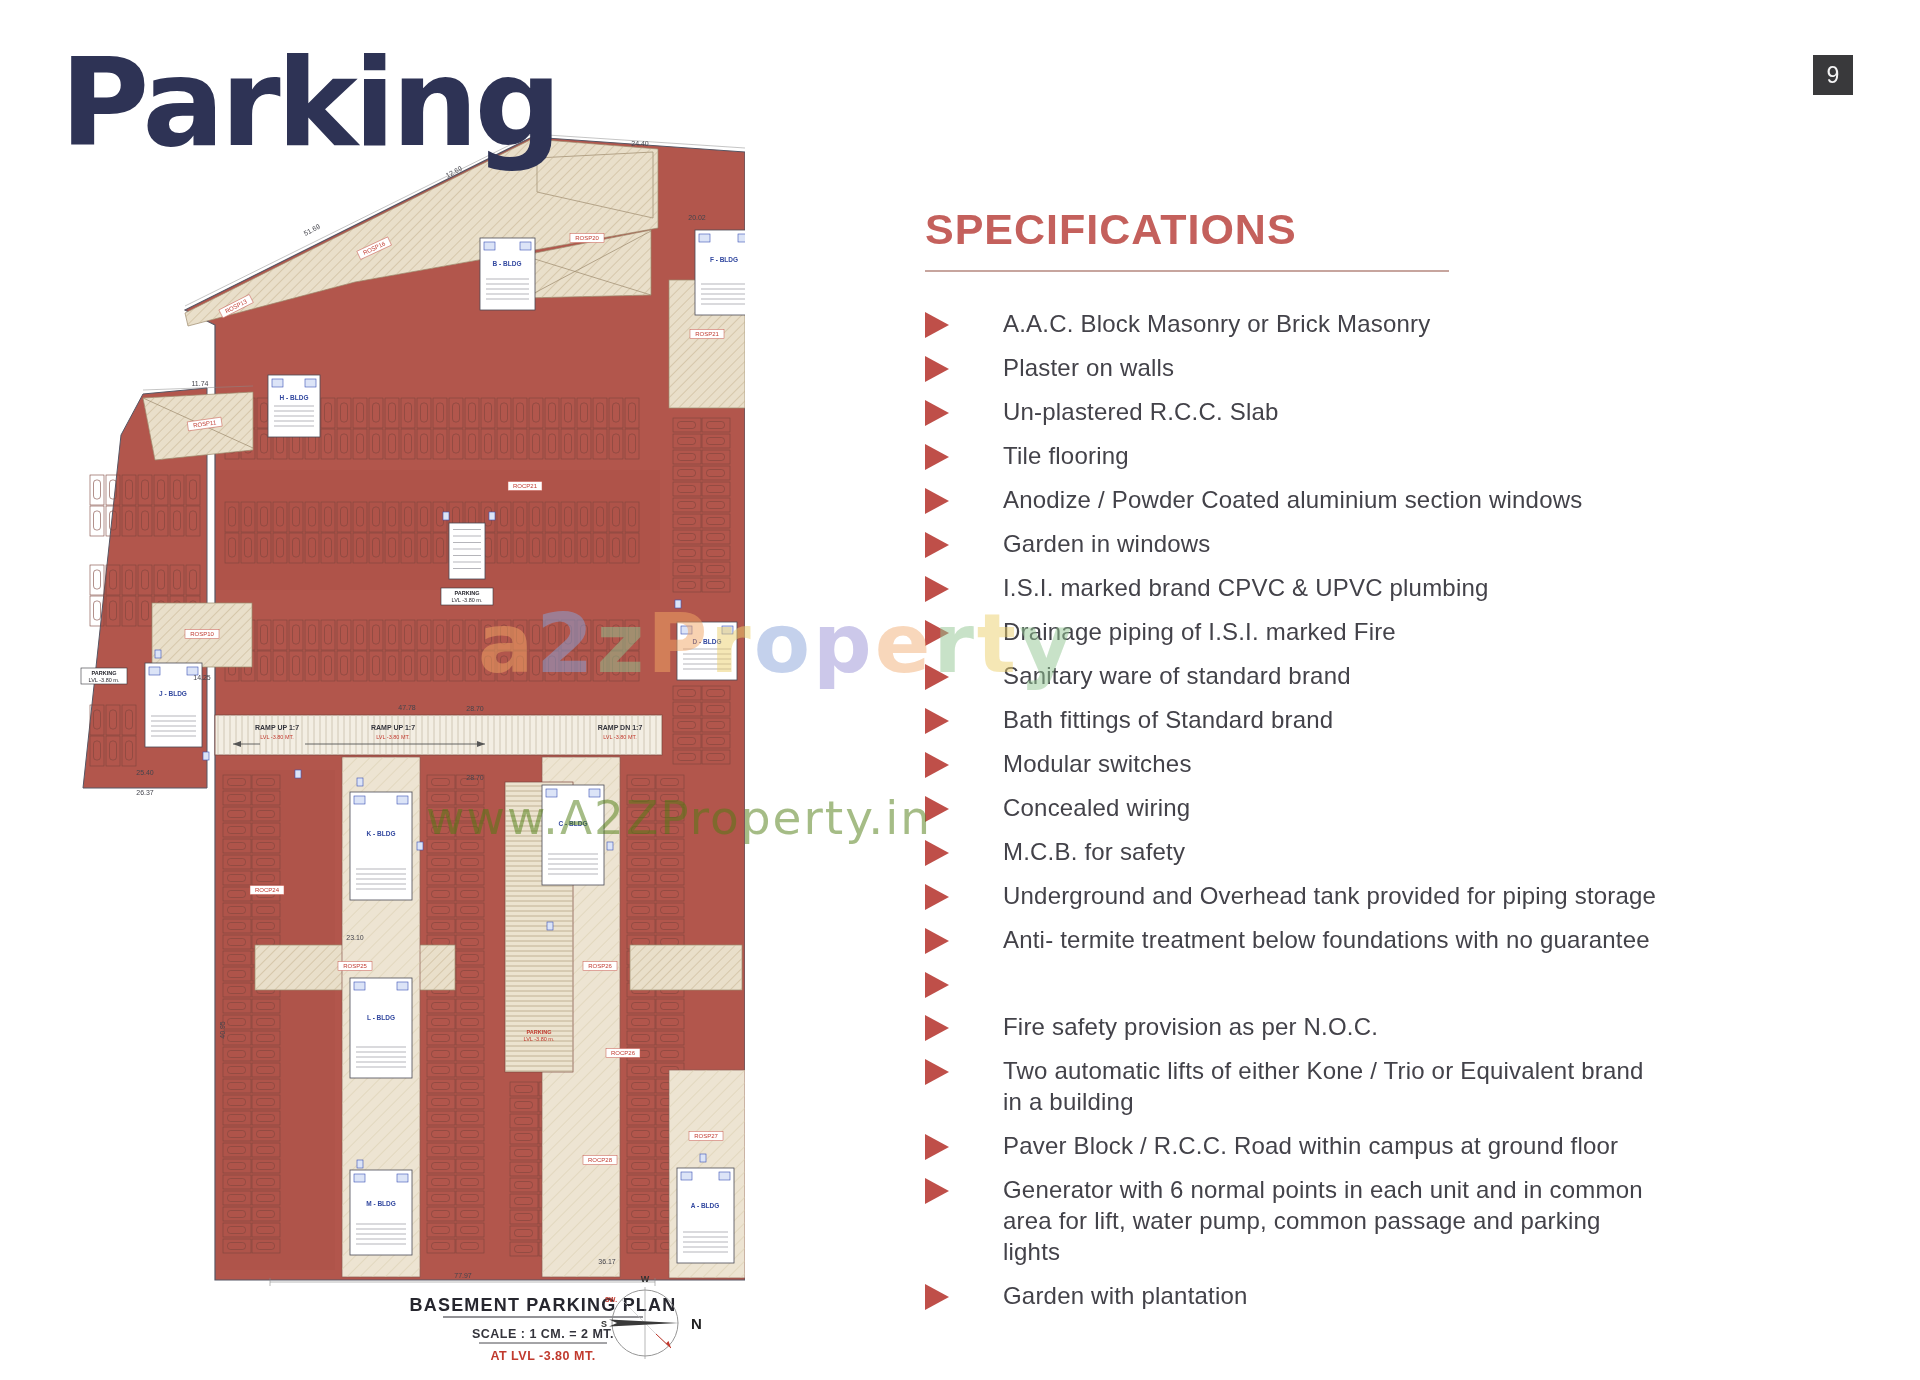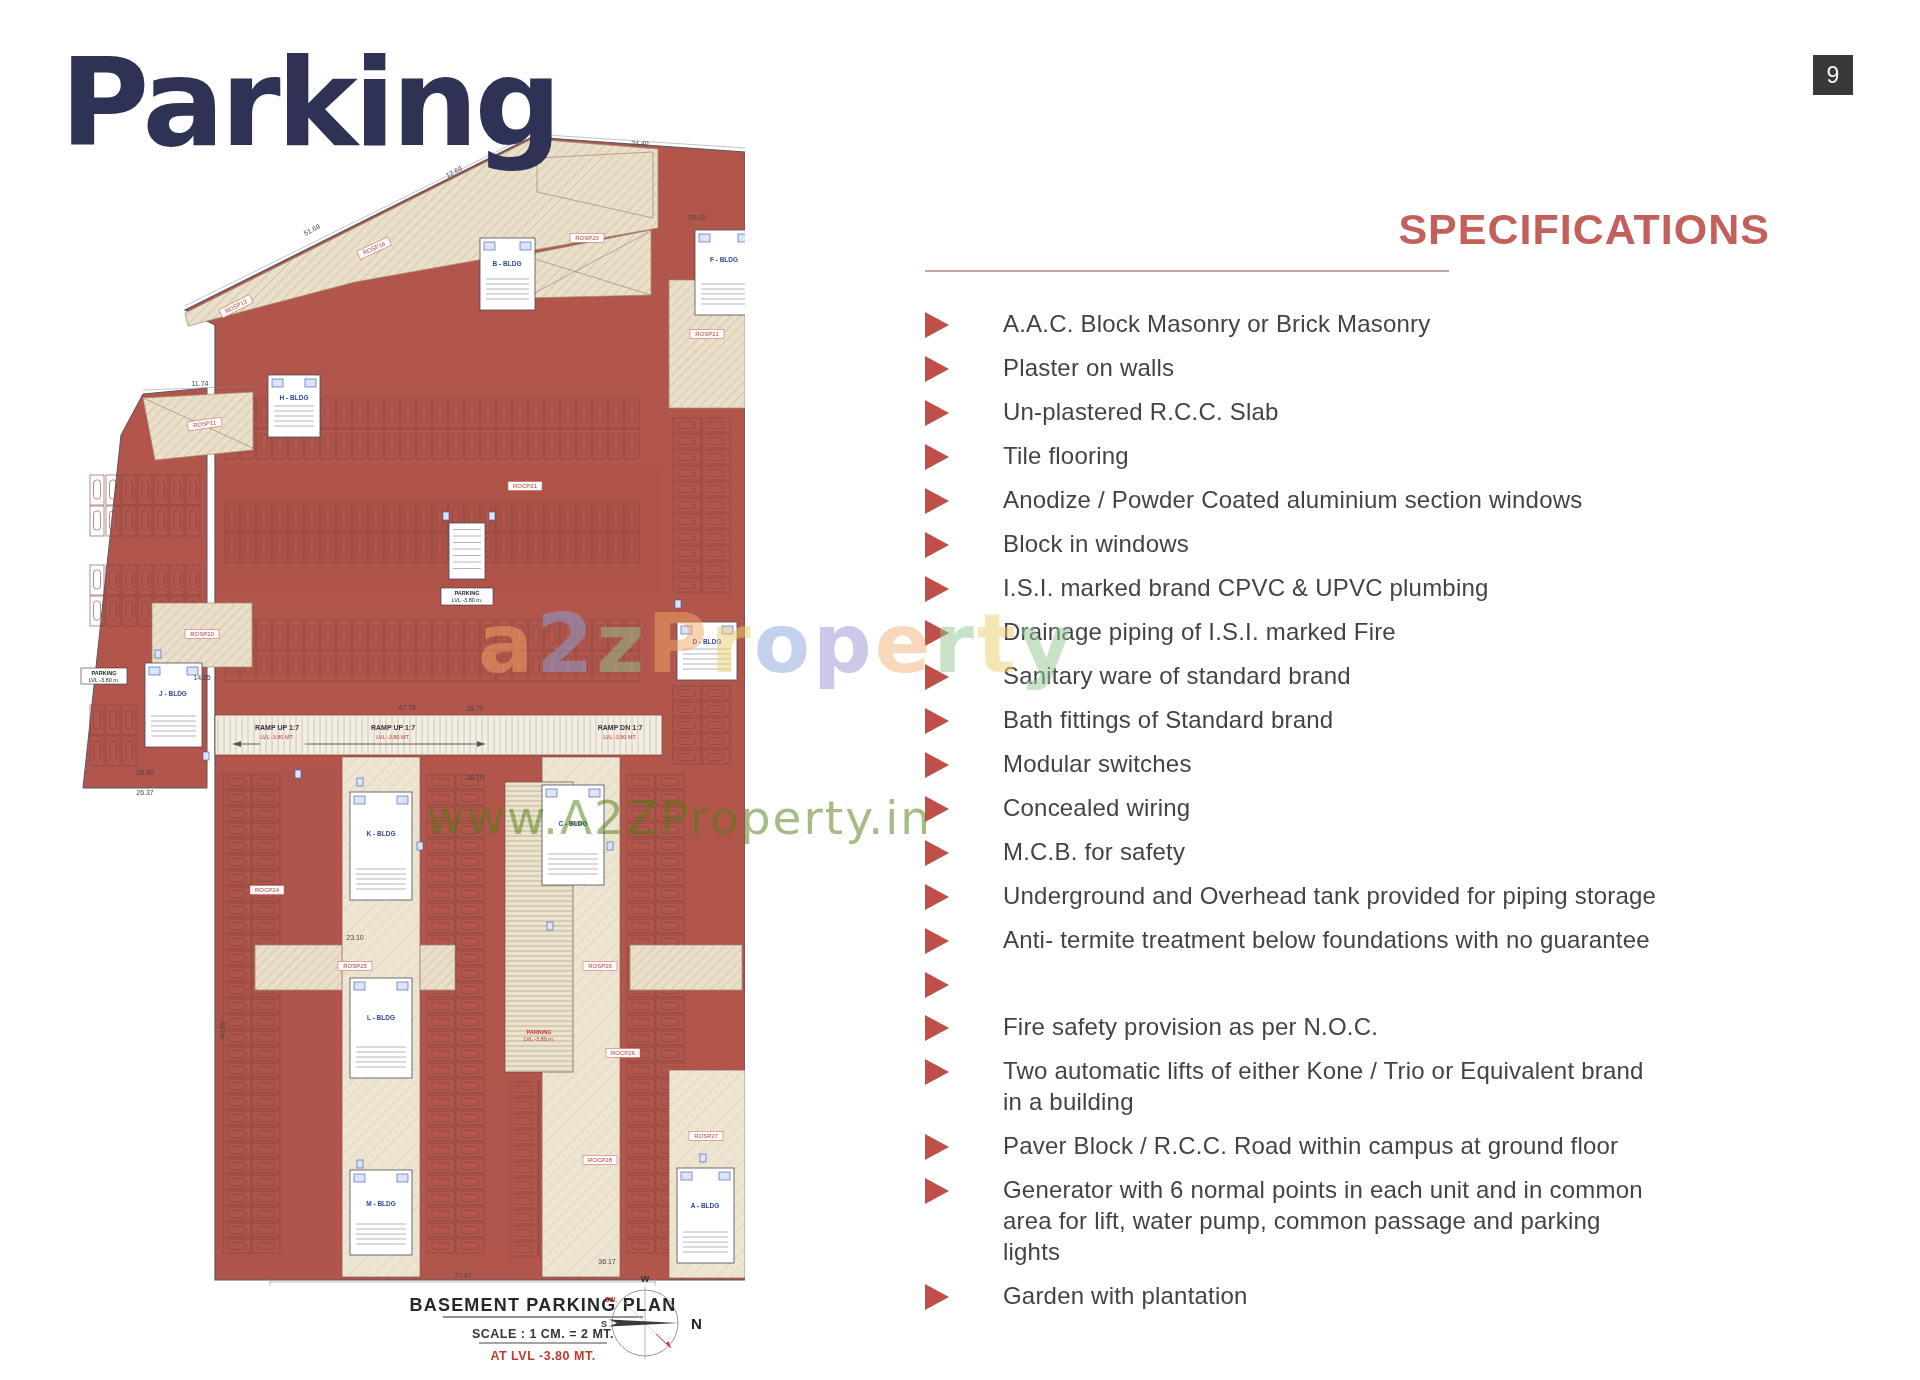--- a/index.html
+++ b/index.html
@@ -20,21 +20,21 @@
     background:#39393b;color:#f5f5f5;font-size:23px;
     display:flex;align-items:center;justify-content:center;z-index:4;
   }
   
   .plan-wrap{position:absolute;left:55px;top:130px;width:690px;height:1230px;z-index:1;}
   .plan-wrap svg{width:100%;height:100%;display:block;}
   
   .specs{position:absolute;left:925px;top:205px;width:845px;z-index:2;}
   .specs h2{
     margin:0;font-size:43px;font-weight:bold;letter-spacing:1px;
-    color:#c4605c;font-family:"Liberation Sans",sans-serif;text-align:right;
+    color:#c4605c;font-family:"Liberation Sans",sans-serif;
   }
   .specs .rule{width:524px;height:2px;background:#c7a59e;margin-top:16px;}
   .spec-list{list-style:none;margin:36px 0 0 0;padding:0;}
   .spec-list li{display:flex;align-items:flex-start;margin-bottom:13px;gap:36px;}
   .tri{
     width:0;height:0;flex:0 0 auto;
     border-left:24px solid #bf4f49;
     border-top:13px solid transparent;
     border-bottom:13px solid transparent;
     margin:4px 18px 0 0;
@@ -1196,21 +1196,21 @@
       </li>
       <li>
         <span class="tri"></span>
         <div class="spec-text">
           <span class="spec-line">Anodize / Powder Coated aluminium section windows</span>
         </div>
       </li>
       <li>
         <span class="tri"></span>
         <div class="spec-text">
-          <span class="spec-line">Block in windows</span>
+          <span class="spec-line">Garden in windows</span>
         </div>
       </li>
       <li>
         <span class="tri"></span>
         <div class="spec-text">
           <span class="spec-line">I.S.I. marked brand CPVC &amp; UPVC plumbing</span>
         </div>
       </li>
       <li>
         <span class="tri"></span>

